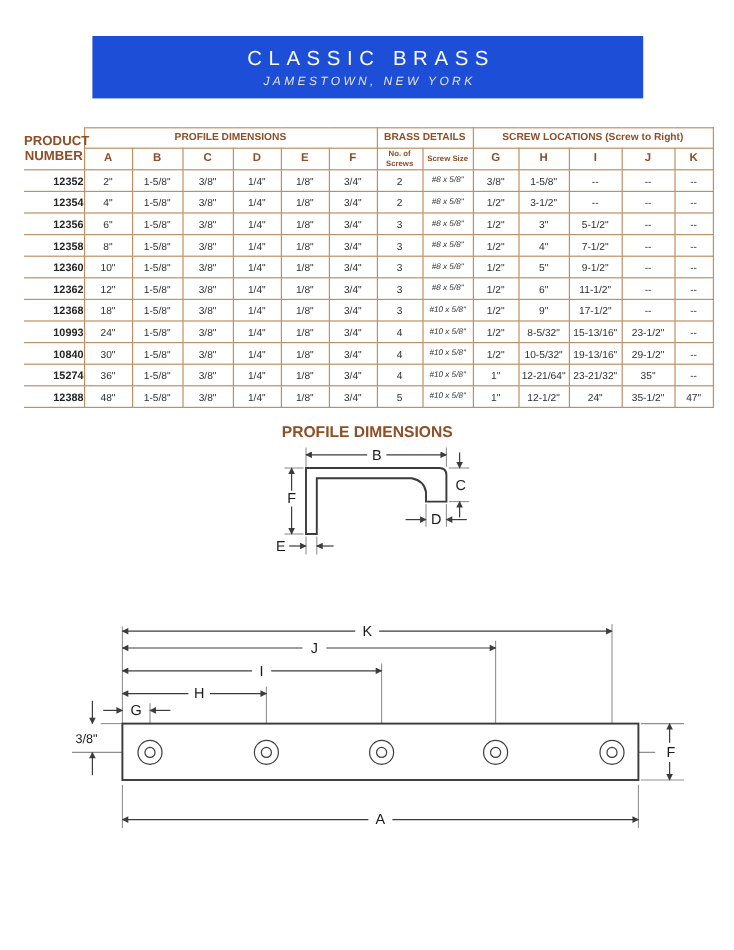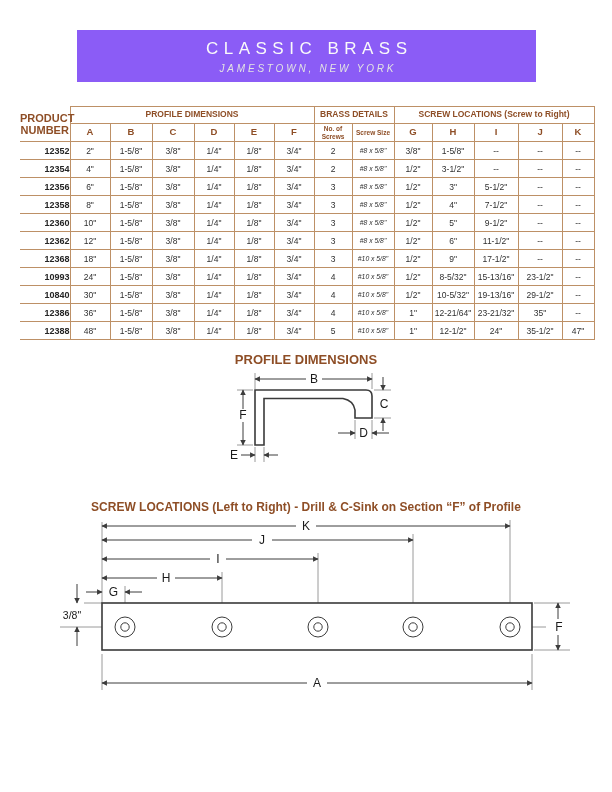--- a/index.html
+++ b/index.html
@@ -1,19 +1,19 @@
 <!DOCTYPE html>
 <html><head>
 <meta charset="utf-8">
 <style>
   html,body{margin:0;padding:0;background:#fff;}
   #page{position:relative;width:612px;height:792px;background:#fff;font-family:"Liberation Sans",sans-serif;overflow:hidden;}
 
   
-  .logo-band{position:absolute;left:77px;top:30px;width:459px;height:52px;background:#8b5cf6;
+  .logo-band{position:absolute;left:77px;top:30px;width:459px;height:52px;background:#1d4ed8;
     display:flex;flex-direction:column;align-items:center;justify-content:center;}
   .logo-name{color:#fafafa;font-size:17px;letter-spacing:5.5px;padding-left:5.5px;font-weight:400;}
   .logo-sub{color:#e3e3e3;font-size:10px;letter-spacing:2.8px;padding-left:2.8px;margin-top:4px;font-style:italic;}
 
   
   .tbl-wrap{position:absolute;left:20px;top:106px;width:576px;}
   table.spec{border-collapse:collapse;table-layout:fixed;width:574px;}
   table.spec th,table.spec td{border:1.5px solid #bd9066;padding:0;text-align:center;vertical-align:middle;}
   table.spec th{color:#8e4e26;font-weight:bold;font-size:8.5px;height:16px;line-height:1.1;}
   table.spec th.col-h{font-size:9.5px;height:17px;}
@@ -227,21 +227,21 @@
             <td>3/4"</td>
             <td>4</td>
             <td>#10 x 5/8"</td>
             <td>1/2"</td>
             <td>10-5/32"</td>
             <td>19-13/16"</td>
             <td>29-1/2"</td>
             <td>--</td>
           </tr>
           <tr>
-            <td>12386</td>
+            <td>15274</td>
             <td>36"</td>
             <td>1-5/8"</td>
             <td>3/8"</td>
             <td>1/4"</td>
             <td>1/8"</td>
             <td>3/4"</td>
             <td>4</td>
             <td>#10 x 5/8"</td>
             <td>1"</td>
             <td>12-21/64"</td>
@@ -305,21 +305,20 @@
 
     <line class="dim" x1="15" y1="20" x2="15" y2="39" marker-start="url(#ar1)"></line>
     <line class="dim" x1="15" y1="52" x2="15" y2="75" marker-end="url(#ar1)"></line>
     <text x="15" y="49">F</text>
 
     <line class="dim" x1="13" y1="85" x2="27" y2="85" marker-end="url(#ar1)"></line>
     <line class="dim" x1="50" y1="85" x2="36" y2="85" marker-end="url(#ar1)"></line>
     <text x="6" y="89">E</text>
   </svg>
 
-  <div class="sec-title" id="screw-title">SCREW LOCATIONS (Left to Right) - Drill &amp; C-Sink on Section “F” of Profile</div>
 
   <svg id="screw-svg" width="524" height="180" viewBox="0 0 524 180">
     <defs>
       <marker id="ar2" viewBox="0 0 10 10" refX="9" refY="5" markerWidth="8" markerHeight="5.5" orient="auto-start-reverse">
         <path d="M0,0 L10,5 L0,10 z" fill="#3c3c3c"></path>
       </marker>
     </defs>
 
     <line class="ext" x1="2" y1="109" x2="488" y2="109"></line>
 

